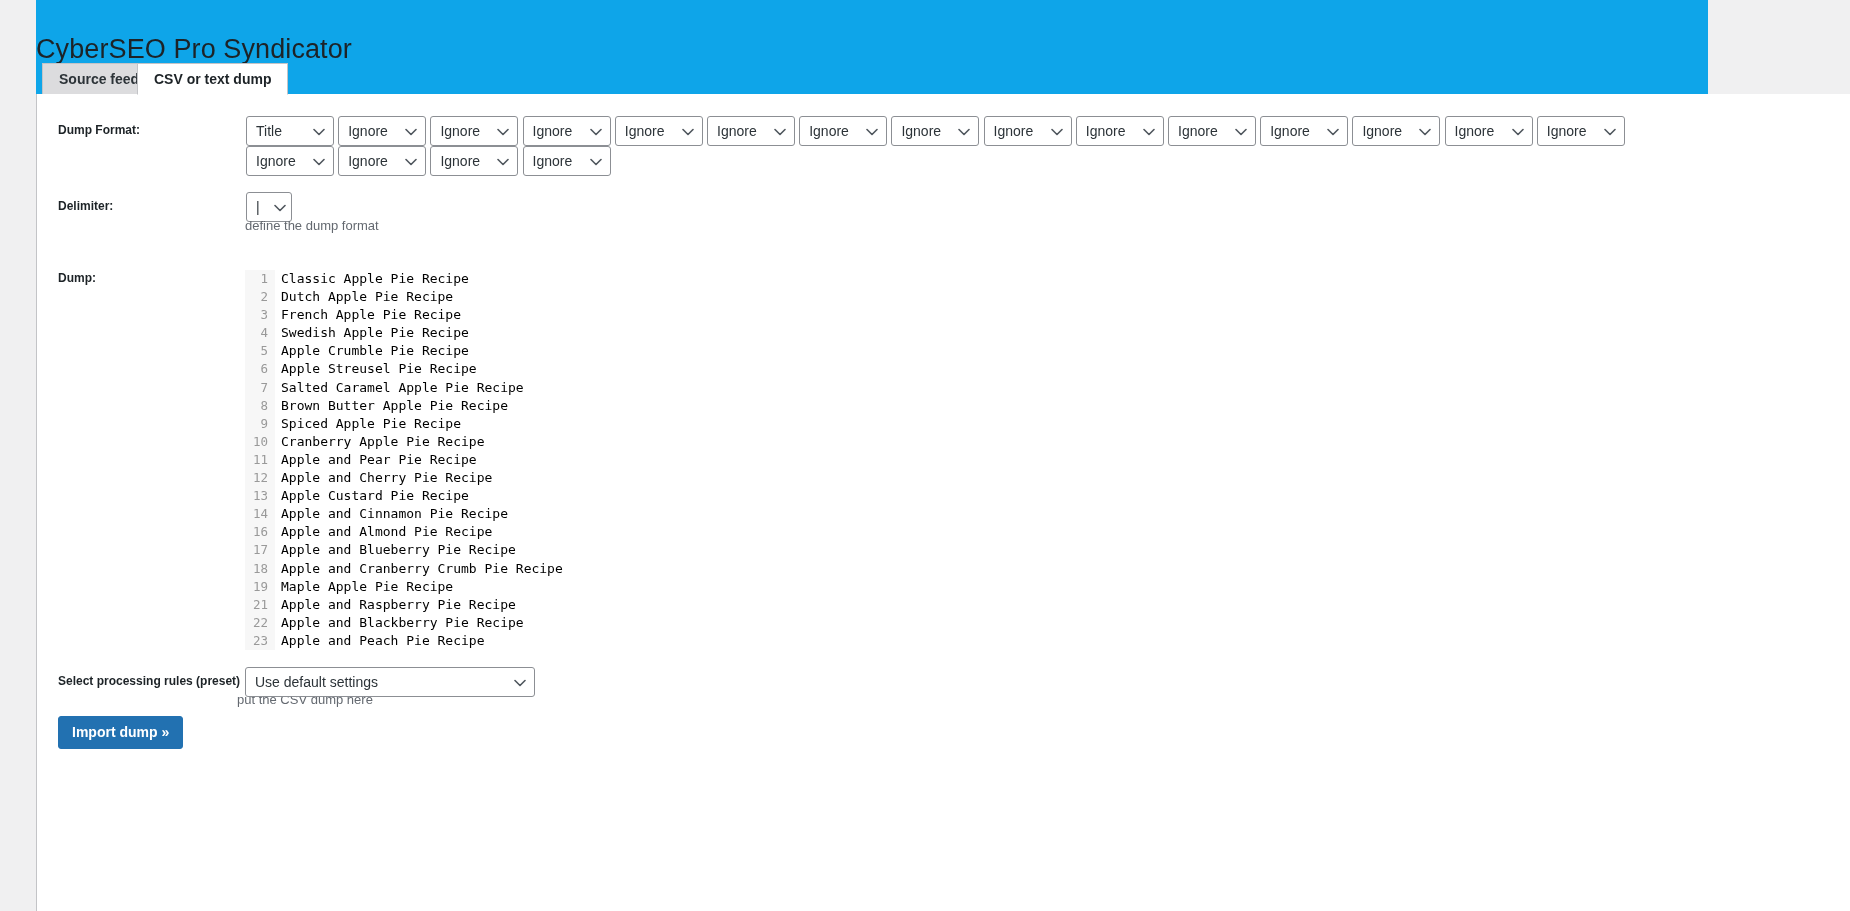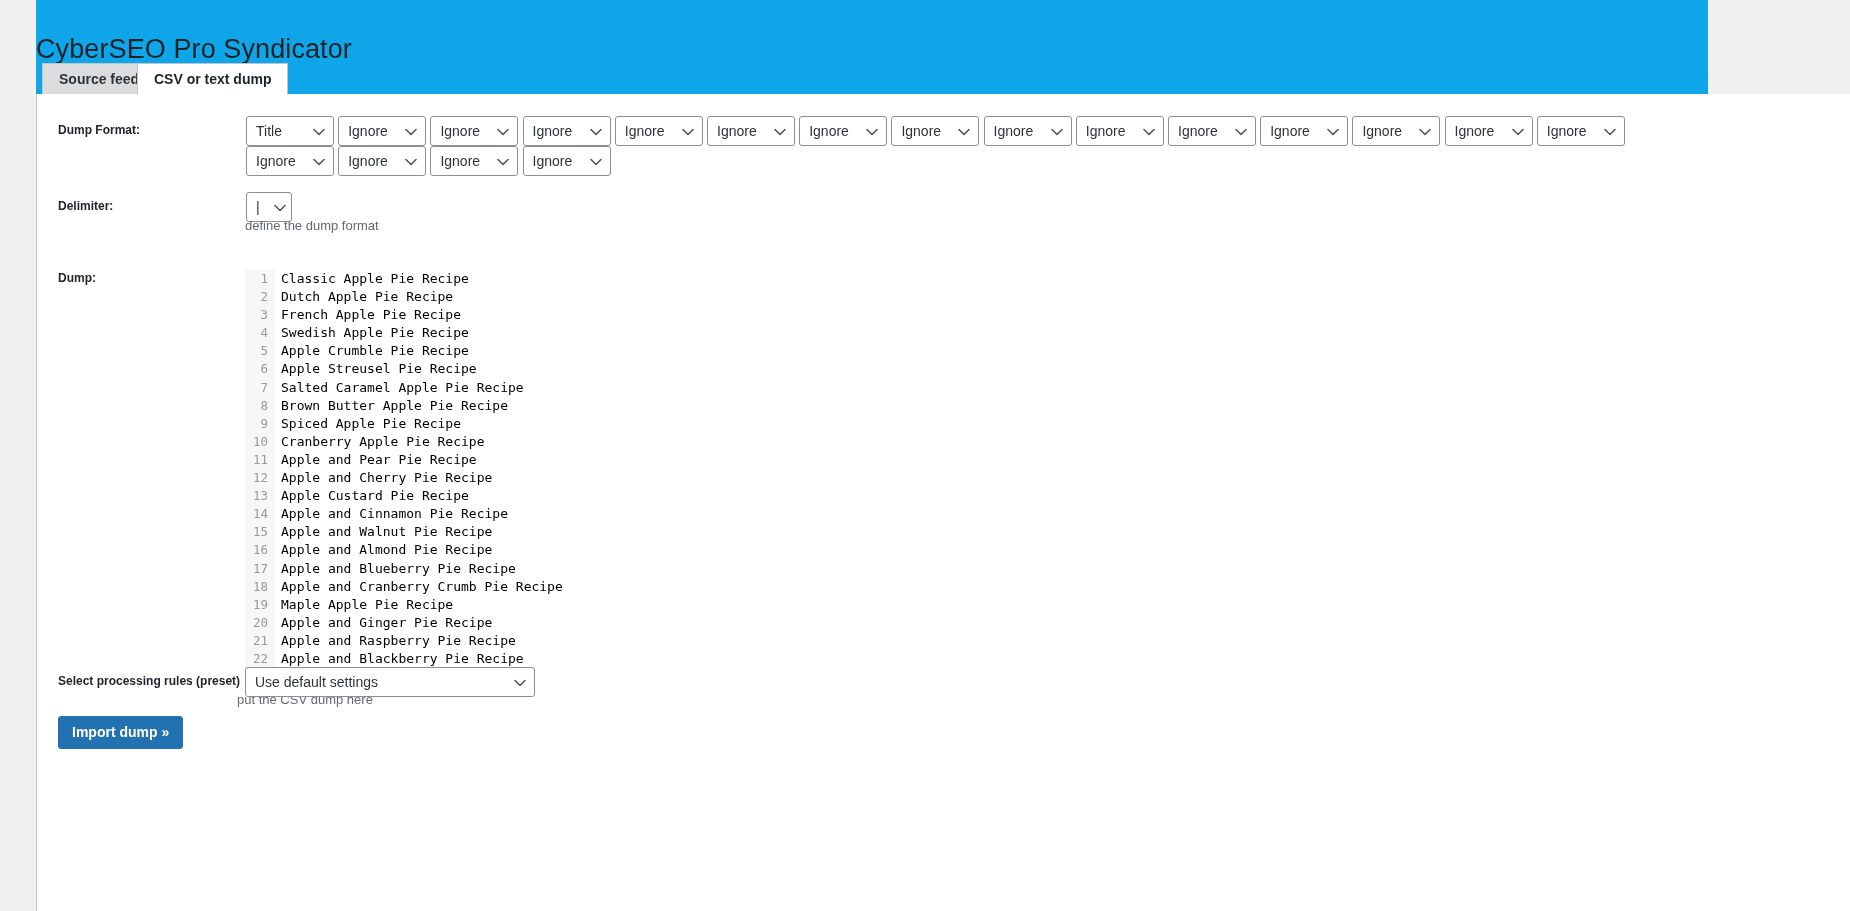--- a/index.html
+++ b/index.html
@@ -360,42 +360,34 @@
         </div>
         <div class="code-line">
           <span class="ln">13</span>
           <span class="ctext">Apple Custard Pie Recipe</span>
         </div>
         <div class="code-line">
           <span class="ln">14</span>
           <span class="ctext">Apple and Cinnamon Pie Recipe</span>
         </div>
         <div class="code-line">
-          <span class="ln">15</span>
-          <span class="ctext">Apple and Walnut Pie Recipe</span>
-        </div>
-        <div class="code-line">
           <span class="ln">16</span>
           <span class="ctext">Apple and Almond Pie Recipe</span>
         </div>
         <div class="code-line">
           <span class="ln">17</span>
           <span class="ctext">Apple and Blueberry Pie Recipe</span>
         </div>
         <div class="code-line">
           <span class="ln">18</span>
           <span class="ctext">Apple and Cranberry Crumb Pie Recipe</span>
         </div>
         <div class="code-line">
           <span class="ln">19</span>
           <span class="ctext">Maple Apple Pie Recipe</span>
-        </div>
-        <div class="code-line">
-          <span class="ln">20</span>
-          <span class="ctext">Apple and Ginger Pie Recipe</span>
         </div>
         <div class="code-line">
           <span class="ln">21</span>
           <span class="ctext">Apple and Raspberry Pie Recipe</span>
         </div>
         <div class="code-line">
           <span class="ln">22</span>
           <span class="ctext">Apple and Blackberry Pie Recipe</span>
         </div>
         <div class="code-line">

